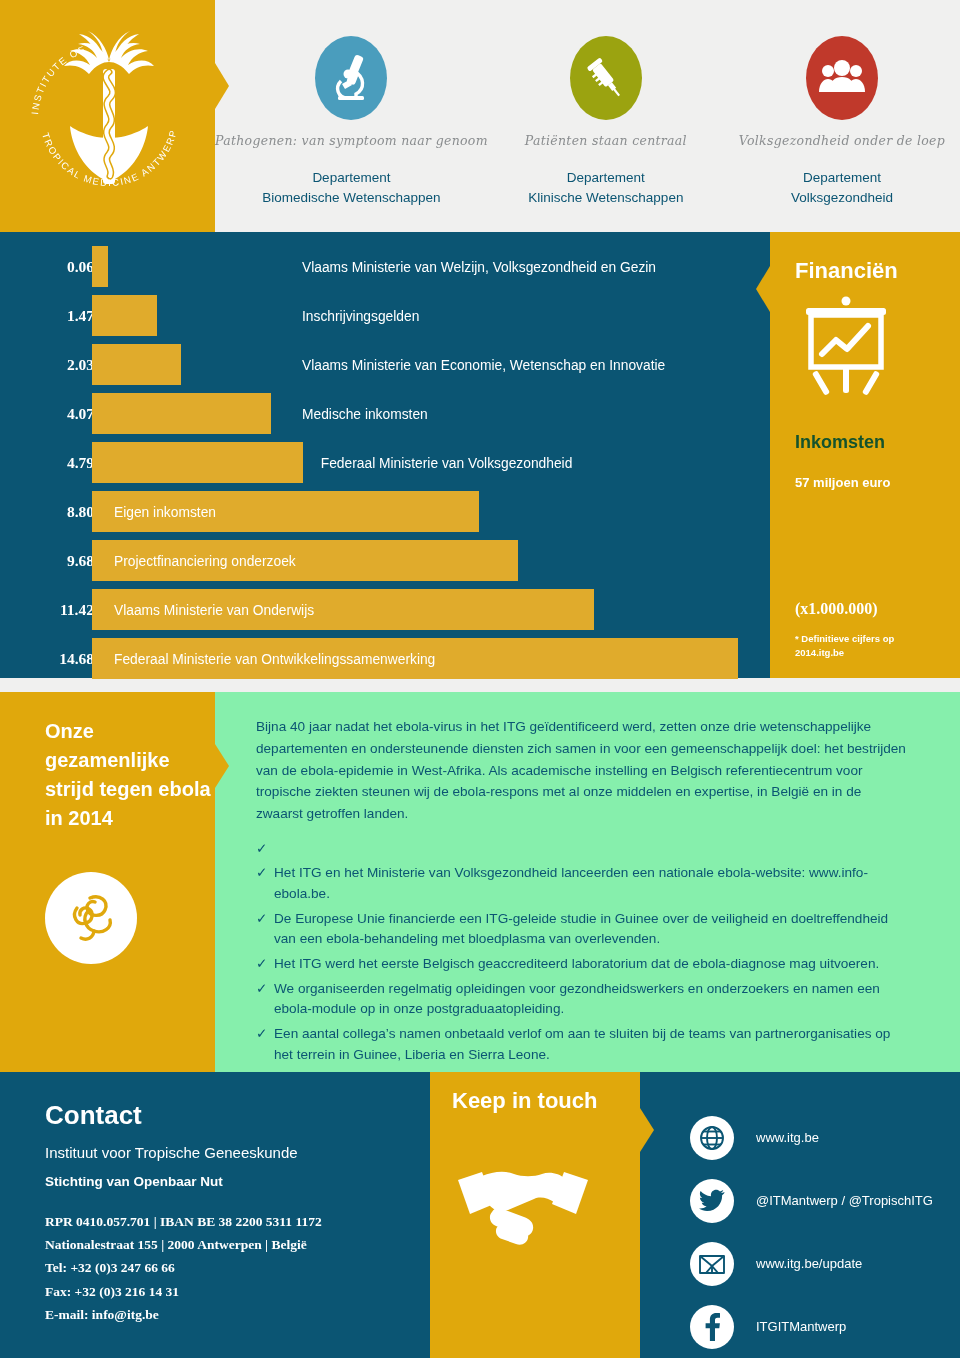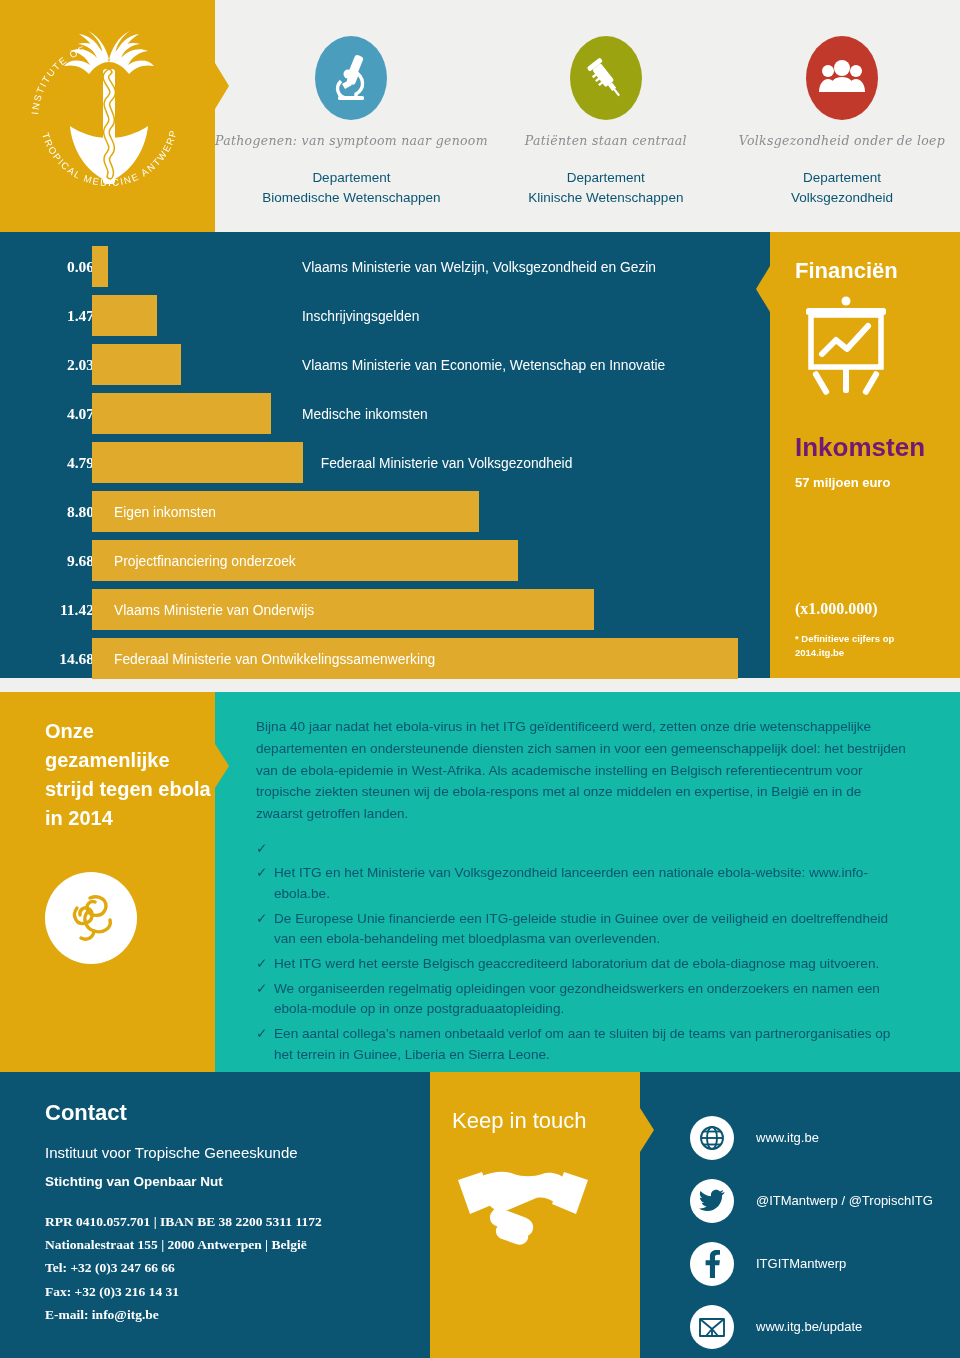--- a/index.html
+++ b/index.html
@@ -75,31 +75,31 @@
   .bar-label {
     position:absolute; top:50%; transform:translateY(-50%);
     font-size:13.8px; color:#ffffff; white-space:nowrap;
   }
   .bar-label.outside { color:#ffffff; }
   .bar-label.inside { color:#ffffff; left:22px; }
 
   .fin-title { position:absolute; left:25px; top:26px; color:#fff;
                font-size:22px; font-weight:bold; }
   .fin-icon { position:absolute; left:28px; top:62px; width:96px; height:108px; }
-  .ink-title { position:absolute; left:25px; top:200px; color:#701a75;
-               font-size:26px; font-weight:bold; }
+  .ink-title { position:absolute; left:25px; top:200px; color:#14532d;
+               font-size:18px; font-weight:bold; }
   .ink-sub { position:absolute; left:25px; top:243px; color:#fff;
              font-size:13px; font-weight:bold; }
   .mult { position:absolute; left:25px; top:368px; color:#fff;
           font-size:16px; font-weight:bold; font-family:"Liberation Serif", serif; }
   .footnote { position:absolute; left:25px; top:400px; color:#fff;
               font-size:9.5px; font-weight:bold; line-height:1.45; width:130px; }
 
   
-  .ebola-section { position:relative; width:960px; height:380px; background:#14b8a6; }
+  .ebola-section { position:relative; width:960px; height:380px; background:#86efac; }
   .ebola-gold { position:absolute; left:0; top:0; width:215px; height:380px;
                 background:#e0a80c; }
   .ebola-gold:after{
     content:""; position:absolute; left:215px; top:52px;
     width:0;height:0;
     border-top:22px solid transparent;
     border-bottom:22px solid transparent;
     border-left:14px solid #e0a80c;
   }
   .ebola-heading { position:absolute; left:45px; top:25px; color:#ffffff;
@@ -119,30 +119,30 @@
   .footer-gold { position:absolute; left:430px; top:0; width:210px; height:286px;
                  background:#e0a80c; }
   .footer-gold:after{
     content:""; position:absolute; left:210px; top:36px;
     width:0;height:0;
     border-top:22px solid transparent;
     border-bottom:22px solid transparent;
     border-left:14px solid #e0a80c;
   }
   .contact-title { position:absolute; left:45px; top:28px; color:#fff;
-                   font-size:22px; font-weight:bold; }
+                   font-size:26px; font-weight:bold; }
   .contact-l1 { position:absolute; left:45px; top:72px; color:#fff;
                 font-size:15px; font-weight:normal; }
   .contact-l2 { position:absolute; left:45px; top:102px; color:#fff;
                 font-size:13.5px; font-weight:bold; }
   .contact-block { position:absolute; left:45px; top:138px; color:#fff;
                    font-size:13.5px; font-weight:bold;
                    font-family:"Liberation Serif", serif; line-height:1.72; }
-  .keep-title { position:absolute; left:22px; top:36px; color:#fff;
-                font-size:22px; font-weight:normal; }
+  .keep-title { position:absolute; left:22px; top:16px; color:#fff;
+                font-size:22px; font-weight:bold; }
   .keep-icon { position:absolute; left:18px; top:74px; width:150px; height:110px; }
 
   .social-list { position:absolute; left:690px; top:34px; width:260px; }
   .social-row { display:flex; align-items:center; height:63px; }
   .social-badge { width:44px; height:44px; border-radius:50%; background:#ffffff;
                   display:flex; align-items:center; justify-content:center;
                   flex:0 0 44px; }
   .social-text { margin-left:22px; color:#ffffff; font-size:13px; }
 </style>
 </head>
@@ -414,33 +414,33 @@
       <div class="social-row">
         <div class="social-badge">
           <svg width="26" height="24" viewBox="0 0 26 24">
             <path fill="#0b5573" d="M25 3.2c-.9.4-1.9.7-3 .8 1.1-.6 1.9-1.7 2.3-2.9-1 .6-2.1 1-3.3 1.3C20 1.4 18.6.8 17.1.8c-2.9 0-5.2 2.3-5.2 5.2 0 .4 0 .8.1 1.2C7.6 6.9 4 5 1.6 2 1.1 2.8.9 3.7.9 4.7c0 1.8.9 3.4 2.3 4.3-.8 0-1.6-.2-2.3-.6v.1c0 2.5 1.8 4.6 4.2 5.1-.4.1-.9.2-1.4.2-.3 0-.7 0-1-.1.7 2.1 2.6 3.6 4.9 3.6-1.8 1.4-4 2.2-6.5 2.2H0c2.3 1.5 5.1 2.4 8.1 2.4 9.7 0 15-8 15-15v-.7c1-.7 1.9-1.6 2.6-2.6z"></path>
           </svg>
         </div>
         <div class="social-text">@ITMantwerp / @TropischITG</div>
       </div>
       <div class="social-row">
         <div class="social-badge">
-          <svg width="16" height="28" viewBox="0 0 16 28">
-            <path fill="#0b5573" d="M11 28V15.3h4.3l.6-5H11V7.1c0-1.4.4-2.4 2.5-2.4h2.6V.2C15.7.1 14.1 0 12.3 0 8.5 0 5.9 2.3 5.9 6.6v3.7H1.6v5h4.3V28z"></path>
-          </svg>
-        </div>
-        <div class="social-text">ITGITMantwerp</div>
-      </div>
-      <div class="social-row">
-        <div class="social-badge">
           <svg width="28" height="26" viewBox="0 0 28 26">
             <g fill="none" stroke="#0b5573" stroke-width="1.9" stroke-linejoin="round">
               <rect x="2" y="5" width="24" height="17"></rect>
               <polyline points="2,5 14,15 26,5"></polyline>
               <polyline points="14,15 14,22"></polyline>
               <polyline points="8,22 14,15 20,22"></polyline>
             </g>
           </svg>
         </div>
         <div class="social-text">www.itg.be/update</div>
       </div>
+      <div class="social-row">
+        <div class="social-badge">
+          <svg width="16" height="28" viewBox="0 0 16 28">
+            <path fill="#0b5573" d="M11 28V15.3h4.3l.6-5H11V7.1c0-1.4.4-2.4 2.5-2.4h2.6V.2C15.7.1 14.1 0 12.3 0 8.5 0 5.9 2.3 5.9 6.6v3.7H1.6v5h4.3V28z"></path>
+          </svg>
+        </div>
+        <div class="social-text">ITGITMantwerp</div>
+      </div>
     </div>
 </div>
 
 </body></html>

